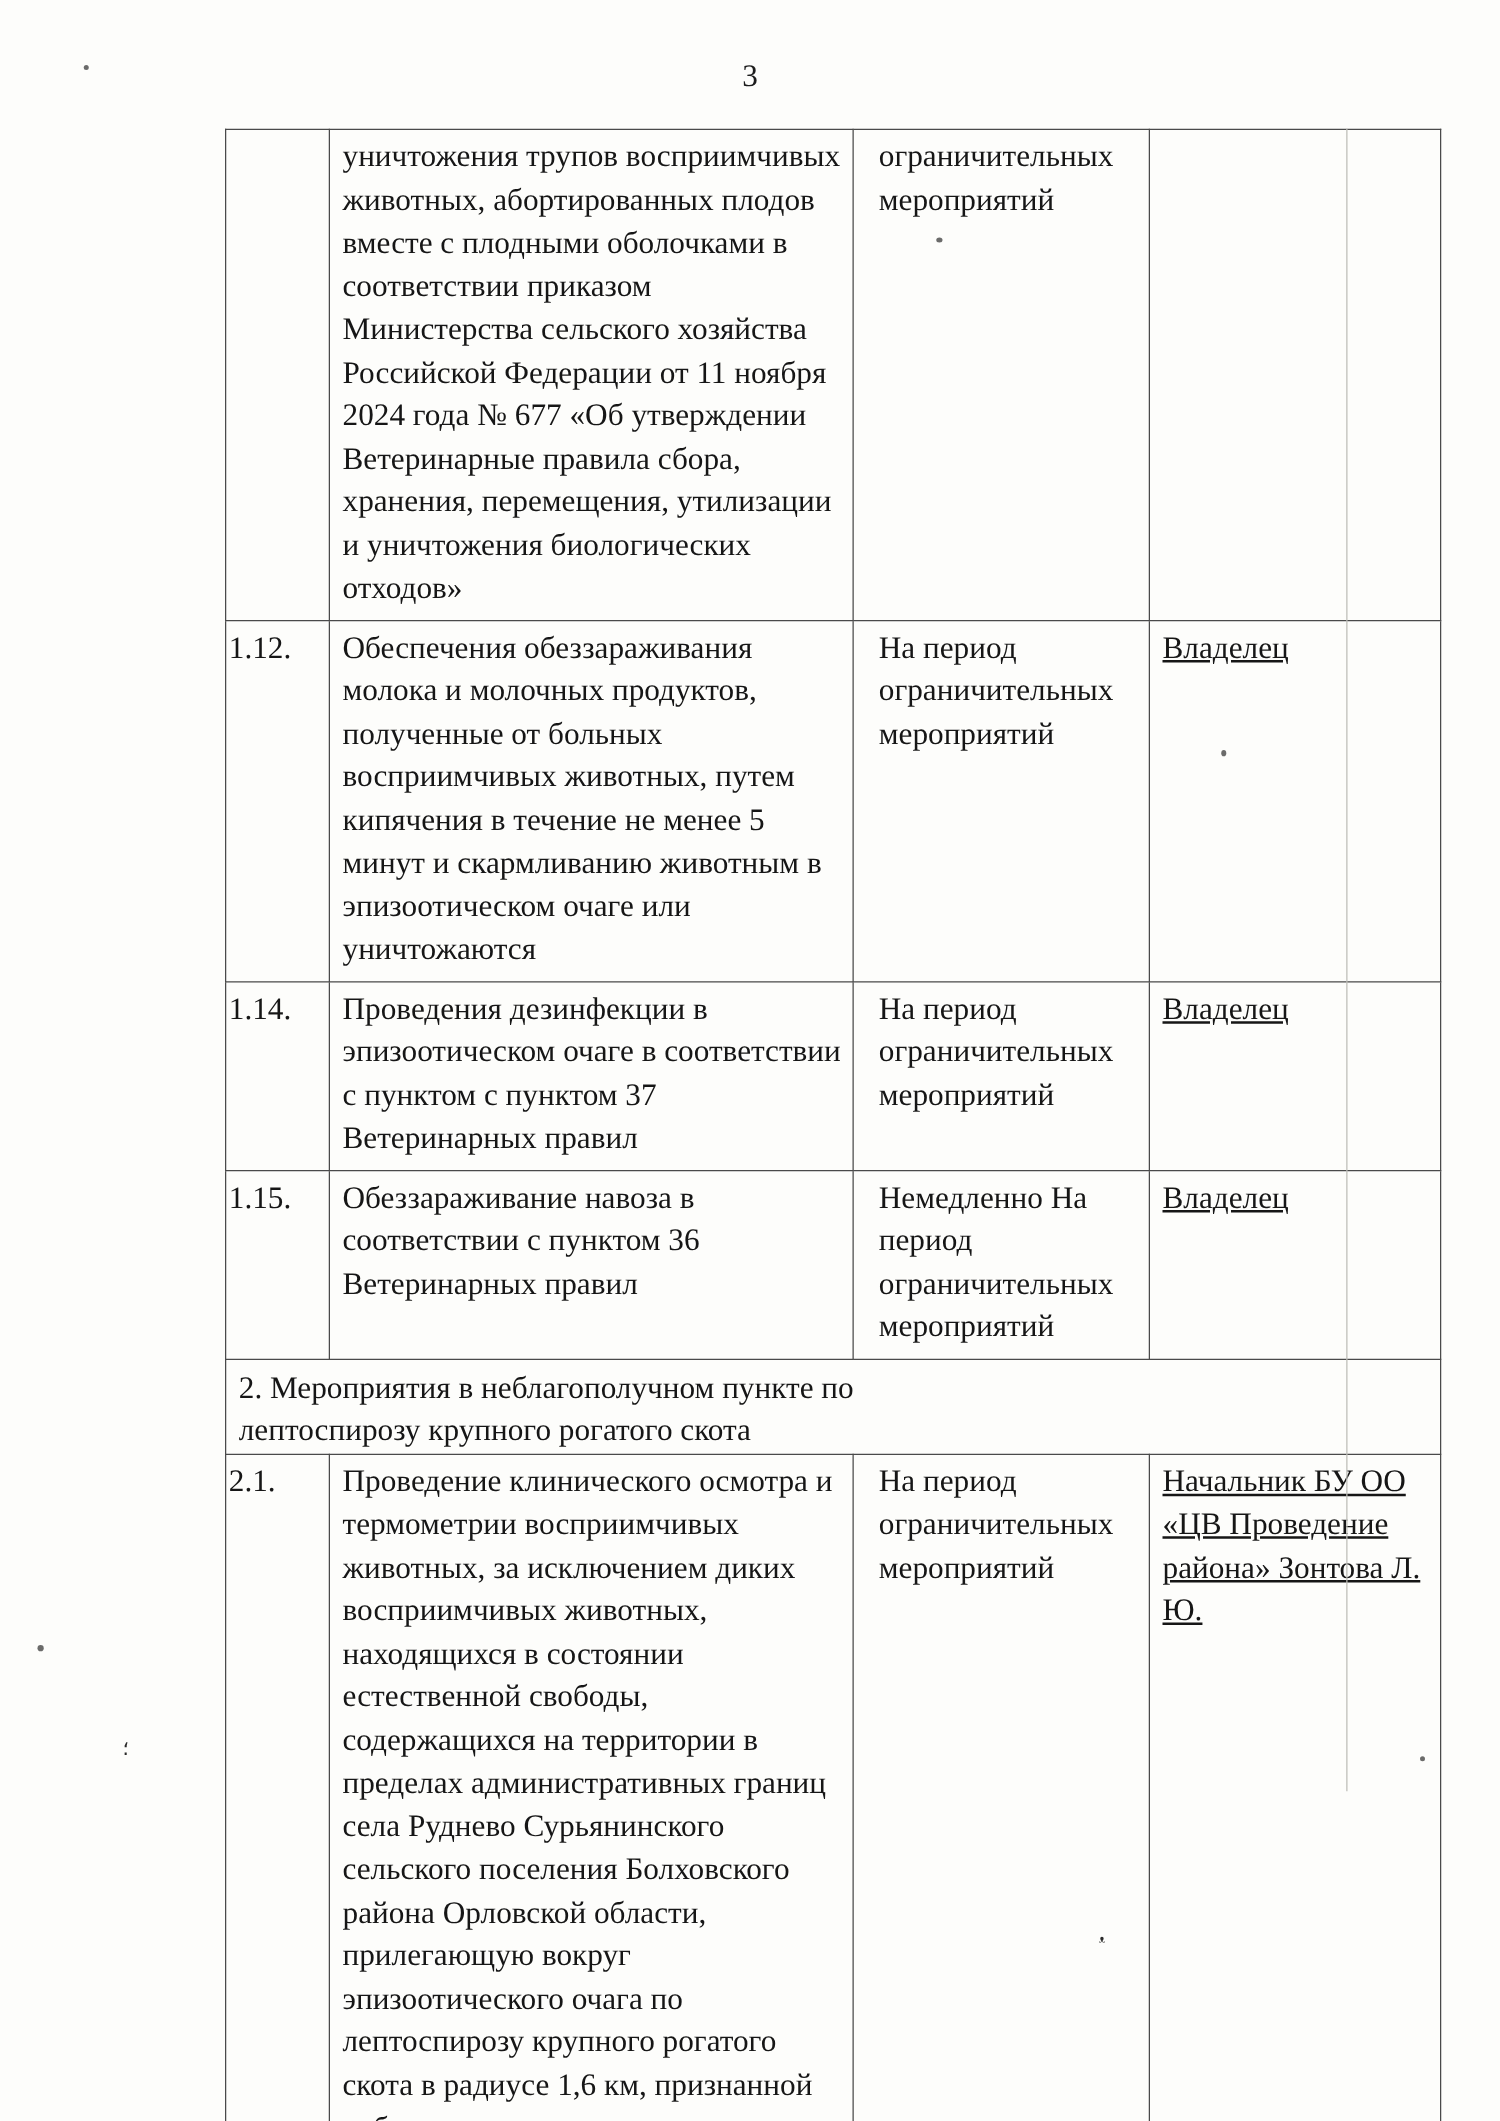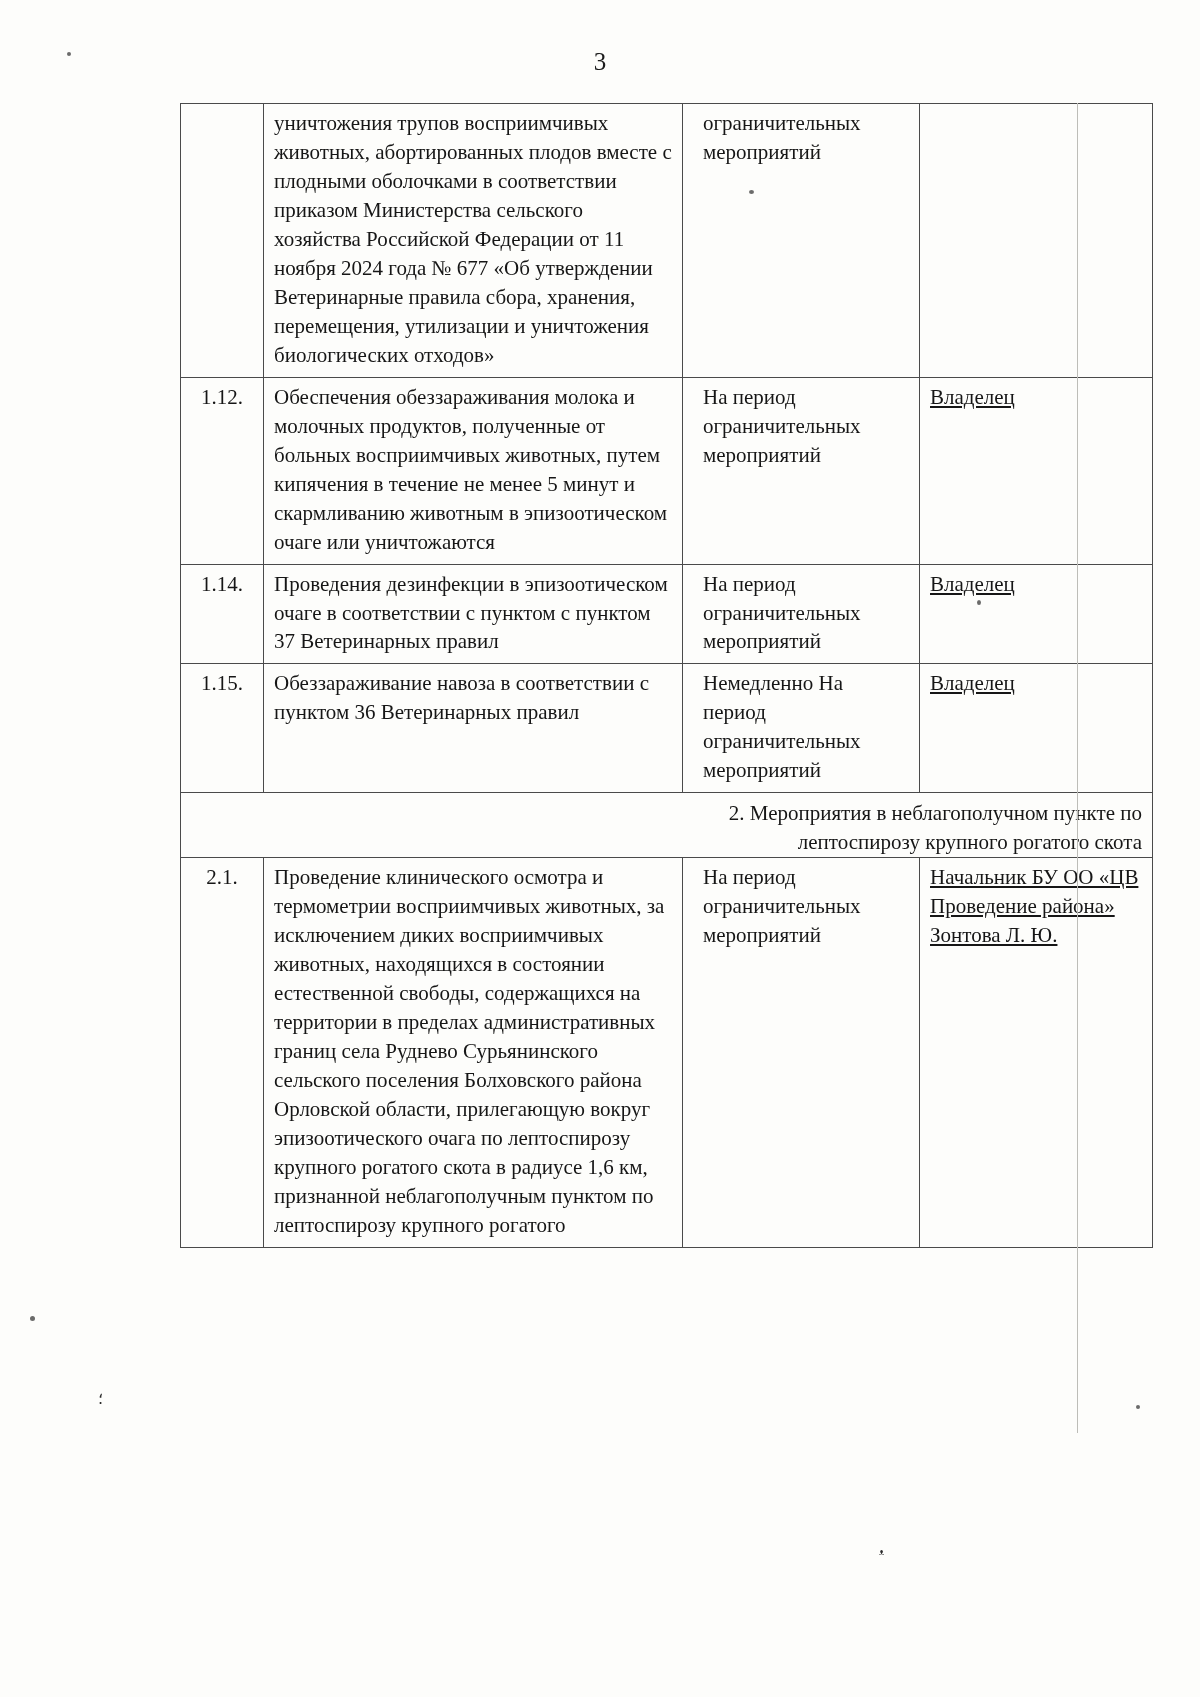--- a/index.html
+++ b/index.html
@@ -36,44 +36,43 @@
     top: 103px;
     left: 180px;
     width: 900px;
     border-collapse: collapse;
     table-layout: fixed;
   }
   .doc-table td {
     border: 1.3px solid #4a4a4a;
     vertical-align: top;
     padding: 5px 8px 7px 10px;
-    font-size: 21px;
+    font-size: 25px;
     line-height: 1.38;
     font-family: "Liberation Serif", serif;
     color: #161616;
   }
   td.col-num {
     width: 78px;
-    text-align: center;
     padding-left: 2px;
     padding-right: 2px;
   }
   td.col-measure {
     width: 400px;
   }
   td.col-term {
     width: 208px;
     padding-left: 20px;
   }
   td.col-resp {
     width: 214px;
     text-decoration: underline;
   }
   td.section-head {
-    text-align: right;
+    text-align: left;
     padding: 6px 10px 0 10px;
   }
   .section-head .line {
     display: block;
   }
   .speck {
     position: absolute;
     background: #3a3a3a;
     border-radius: 50%;
     opacity: 0.75;

